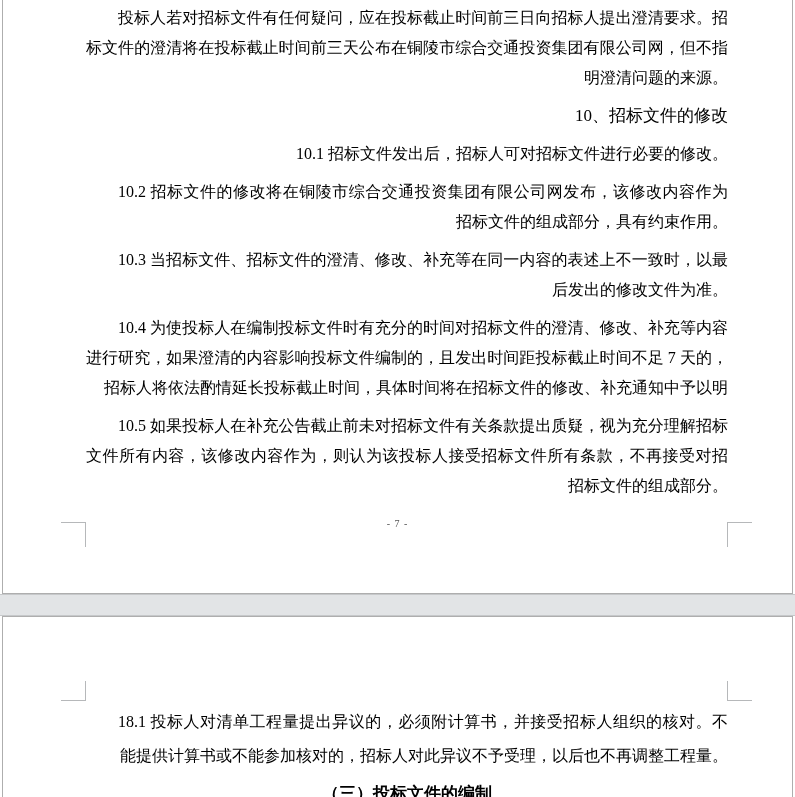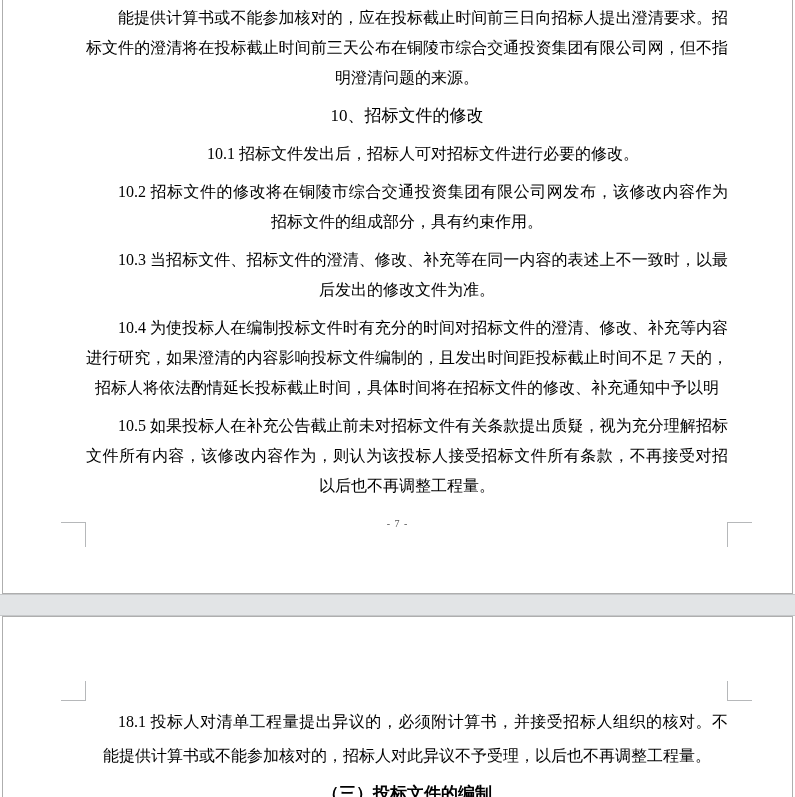--- a/index.html
+++ b/index.html
@@ -22,21 +22,21 @@
     border-top:1px solid #c6c8ca;border-bottom:1px solid #c6c8ca;
   }
   .content{
     position:absolute;left:83px;right:64px;top:3px;
     color:var(--text,#000);font-size:16px;
   }
   #page2 .content{top:88px;}
   .para{margin:0 0 8px 0;}
   .tline{
     line-height:30px;height:30px;overflow:hidden;
-    text-align:center;
+    text-align:right;
   }
   .just{text-align:justify;text-align-last:justify;}
   .indent{text-indent:32px;}
   .heading .tline{font-weight:normal;font-size:17px;}
   .heading{margin:2px 0 8px 0;}
   #page2 .tline{line-height:34px;height:34px;}
   .heading-center{margin:-4px 0 0 0;}
   .heading-center .tline{
     font-weight:bold;font-size:17px;text-align:center;text-align-last:center;
     line-height:30px;height:30px;
@@ -50,21 +50,21 @@
   .mark.br{left:724px;top:522px;height:25px;border-top-width:1px;border-left-width:1px;}
   .mark.tl{left:58px;top:64px;height:20px;border-bottom-width:1px;border-right-width:1px;}
   .mark.tr{left:724px;top:64px;height:20px;border-bottom-width:1px;border-left-width:1px;}
 </style>
 </head>
 <body>
 
 <div class="page" id="page1">
   <div class="content" id="p1-content">
       <div class="para body">
-        <div class="tline indent just">能提供计算书或不能参加核对的，应在投标截止时间前三日向招标人提出澄清要求。招</div>
+        <div class="tline indent just">投标人若对招标文件有任何疑问，应在投标截止时间前三日向招标人提出澄清要求。招</div>
         <div class="tline just">标文件的澄清将在投标截止时间前三天公布在铜陵市综合交通投资集团有限公司网，但不指</div>
         <div class="tline">明澄清问题的来源。</div>
       </div>
       <div class="para heading">
         <div class="tline">10、招标文件的修改</div>
       </div>
       <div class="para body">
         <div class="tline indent">10.1 招标文件发出后，招标人可对招标文件进行必要的修改。</div>
       </div>
       <div class="para body">
@@ -76,21 +76,21 @@
         <div class="tline">后发出的修改文件为准。</div>
       </div>
       <div class="para body">
         <div class="tline indent just">10.4 为使投标人在编制投标文件时有充分的时间对招标文件的澄清、修改、补充等内容</div>
         <div class="tline just">进行研究，如果澄清的内容影响投标文件编制的，且发出时间距投标截止时间不足 7 天的，</div>
         <div class="tline">招标人将依法酌情延长投标截止时间，具体时间将在招标文件的修改、补充通知中予以明确。</div>
       </div>
       <div class="para body">
         <div class="tline indent just">10.5 如果投标人在补充公告截止前未对招标文件有关条款提出质疑，视为充分理解招标</div>
         <div class="tline just">文件所有内容，该修改内容作为，则认为该投标人接受招标文件所有条款，不再接受对招</div>
-        <div class="tline">以后也不再调整工程量。</div>
+        <div class="tline">招标文件的组成部分。</div>
       </div>
     </div>
   <div class="pageno">- 7 -</div>
   <div class="mark bl"></div>
   <div class="mark br"></div>
 </div>
 
 <div id="page-gap"></div>
 
 <div class="page" id="page2">

